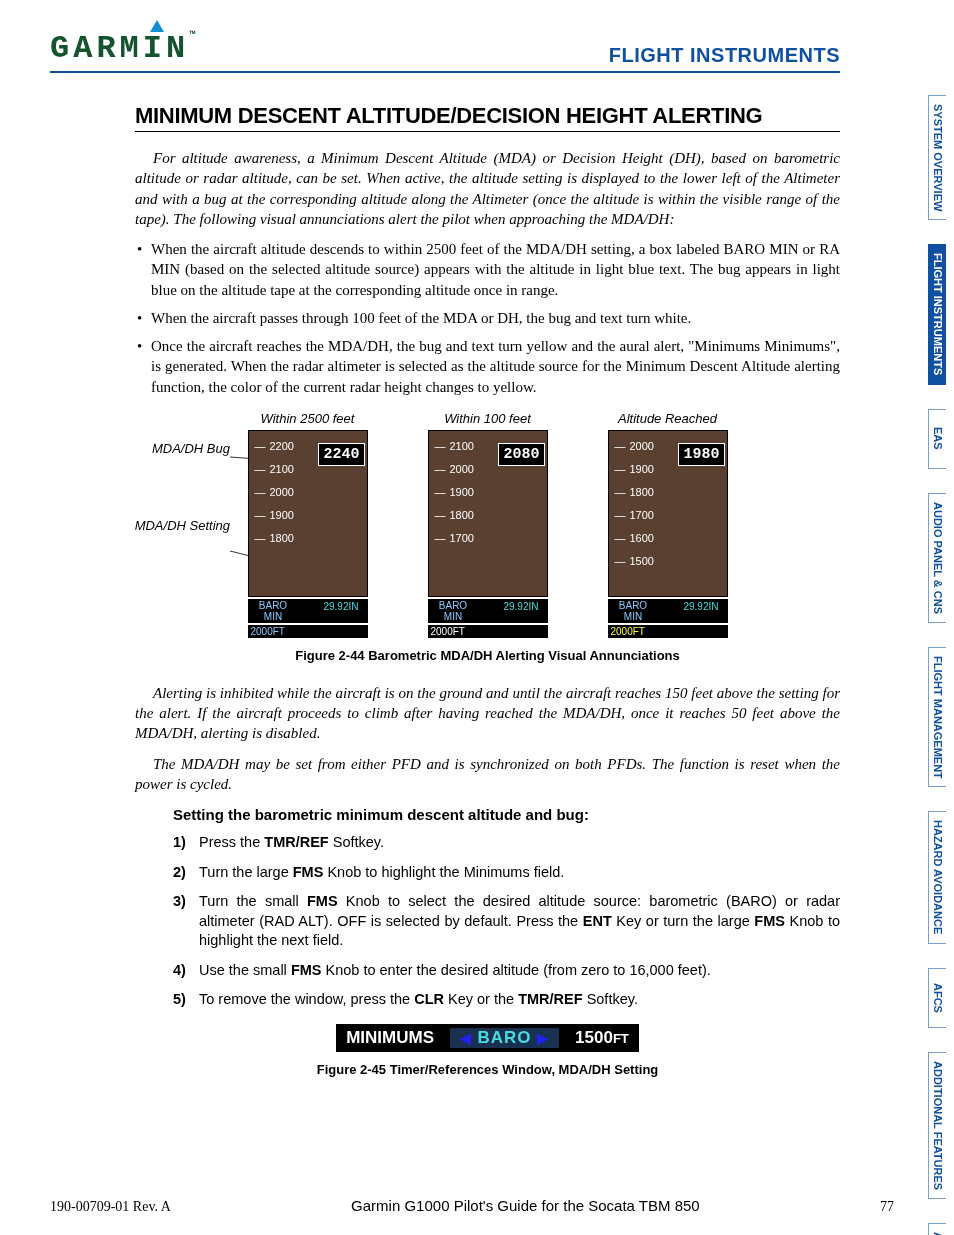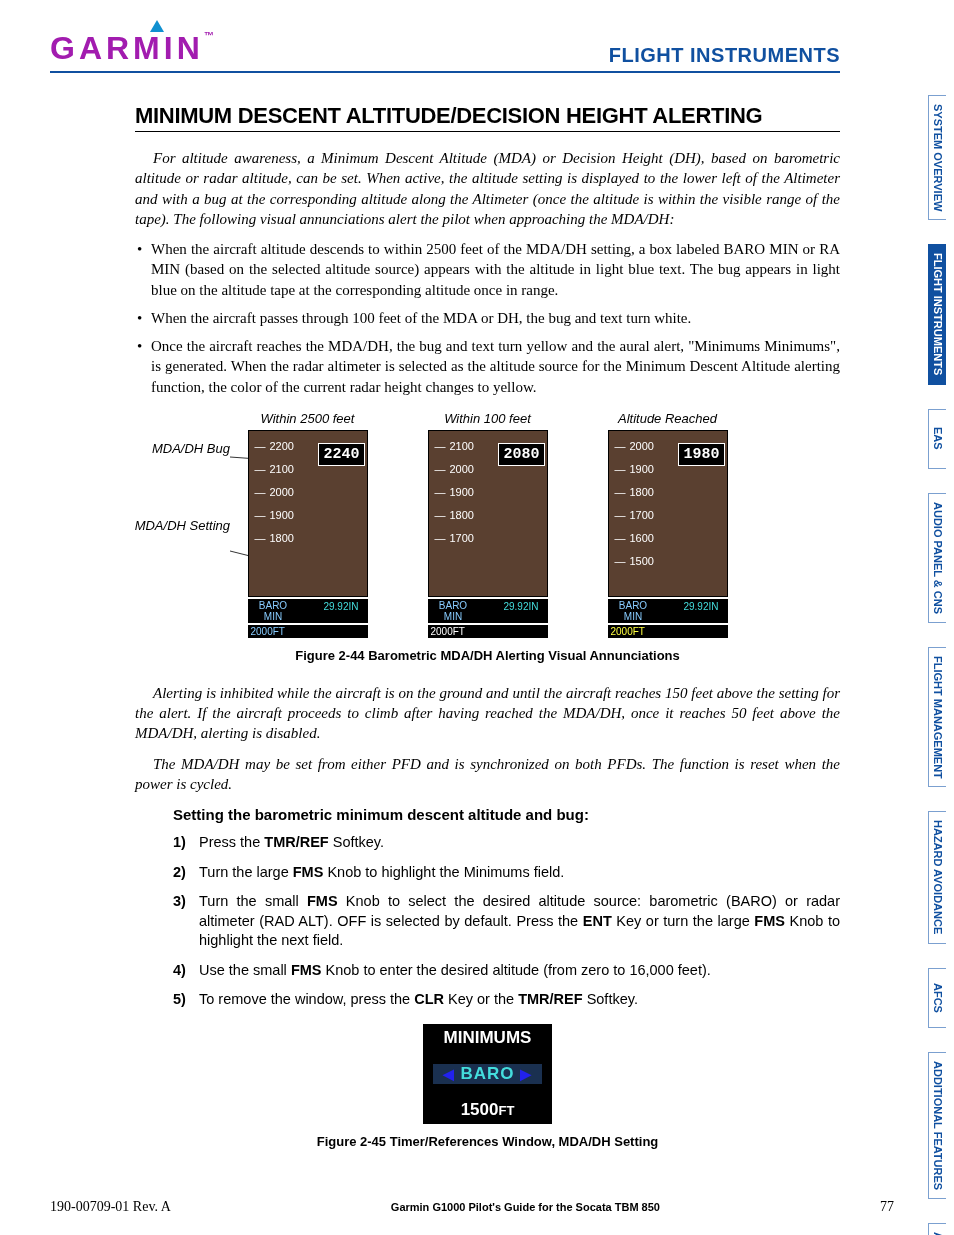--- a/index.html
+++ b/index.html
@@ -1,19 +1,19 @@
 <!DOCTYPE html>
 <html><head>
 <meta charset="utf-8">
 <style>
   * { margin: 0; padding: 0; box-sizing: border-box; }
   body { font-family: Georgia, 'Times New Roman', serif; background: #fff; width: 954px; height: 1235px; position: relative; color: #000; }
   .page { padding: 30px 50px 20px 50px; position: relative; width: 890px; }
   .header { display: flex; justify-content: space-between; align-items: flex-end; border-bottom: 2px solid #1050a0; padding-bottom: 4px; margin-bottom: 30px; }
-  .logo { font-family: Liberation Sans, sans-serif; font-size: 32px; font-weight: 550; letter-spacing: 4px; color: #a21caf; position: relative; }
+  .logo { font-family: Liberation Mono, monospace; font-size: 32px; font-weight: 550; letter-spacing: 4px; color: #14532d; position: relative; }
   .logo-tri { position: absolute; top: -10px; left: 100px; width: 0; height: 0; border-left: 7px solid transparent; border-right: 7px solid transparent; border-bottom: 12px solid #1090d0; }
   .logo-tm { font-size: 10px; vertical-align: top; }
   .section-name { font-family: Arial, sans-serif; font-size: 20px; font-weight: bold; color: #1050a0; letter-spacing: 0.5px; }
   .content-area { padding-left: 85px; }
   h1 { font-family: Arial, sans-serif; font-size: 22px; font-weight: bold; border-bottom: 1.5px solid #000; padding-bottom: 2px; margin-bottom: 16px; letter-spacing: -0.3px; }
   p.body { font-size: 15px; line-height: 1.35; text-align: justify; margin-bottom: 10px; text-indent: 18px; font-style: italic; }
   ul.bullets { list-style: none; margin-bottom: 14px; }
   ul.bullets li { font-size: 15px; line-height: 1.35; text-align: justify; margin-bottom: 8px; padding-left: 16px; position: relative; }
   ul.bullets li::before { content: "•"; position: absolute; left: 2px; }
   .fig-row { display: flex; justify-content: center; gap: 60px; margin: 14px 0 6px 0; position: relative; }
@@ -32,26 +32,26 @@
   .baro-ft.yellow { color: #ffff40; }
   .baro-ft.white { color: #fff; }
   .baro-in { background: #000; color: #4dd; font-family: Arial, sans-serif; font-size: 10px; padding: 1px 6px; display: inline-block; }
   .fig-caption { font-family: Arial, sans-serif; font-size: 13px; font-weight: bold; text-align: center; margin: 10px 0 20px 0; }
   .proc-head { font-family: Arial, sans-serif; font-size: 15px; font-weight: bold; margin: 12px 0 10px 38px; }
   ol.steps { list-style: none; counter-reset: step; margin-left: 38px; }
   ol.steps li { counter-increment: step; font-family: Arial, sans-serif; font-size: 14.5px; line-height: 1.35; margin-bottom: 10px; padding-left: 26px; position: relative; text-align: justify; }
   ol.steps li::before { content: counter(step) ")"; font-weight: bold; position: absolute; left: 0; }
   ol.steps b { font-weight: bold; }
   .minimums-box { display: flex; justify-content: center; margin: 14px 0 6px 0; }
-  .min-strip { background: #000; color: #fff; font-family: Arial, sans-serif; font-size: 17px; font-weight: bold; padding: 4px 10px; display: flex; align-items: center; gap: 16px; flex-direction: column; }
+  .min-strip { background: #000; color: #fff; font-family: Arial, sans-serif; font-size: 17px; font-weight: bold; padding: 4px 10px; display: flex; align-items: center; gap: 16px; }
   .baro-seg { background: #1a3050; color: #4dd; padding: 0 10px; letter-spacing: 1px; }
   .tri-l, .tri-r { color: #22e; font-size: 14px; }
   .ft-lbl { font-size: 13px; }
   .footer { position: absolute; bottom: 20px; left: 50px; right: 60px; display: flex; justify-content: space-between; align-items: baseline; font-size: 14px; }
-  .foot-ctr { font-family: Arial, sans-serif; font-weight: bold; font-size: 11px; }
+  .foot-ctr { font-family: Arial, sans-serif; font-weight: normal; font-size: 15px; }
   .side-tabs { position: absolute; right: 8px; top: 95px; display: flex; flex-direction: column; gap: 24px; }
   .tab { writing-mode: vertical-rl; font-family: Arial, sans-serif; font-size: 11px; font-weight: bold; color: #1050a0; text-align: center; padding: 8px 2px; border: 1px solid #7ba0d0; border-right: none; background: #fff; min-height: 60px; display: flex; align-items: center; justify-content: center; line-height: 1.15; }
   .tab.active { background: #1050a0; color: #fff; border-color: #1050a0; }
   .pointer-line { stroke: #000; stroke-width: 0.8; fill: none; }
 </style>
 </head>
 <body>
 
 <div class="page">
   <div class="header">

